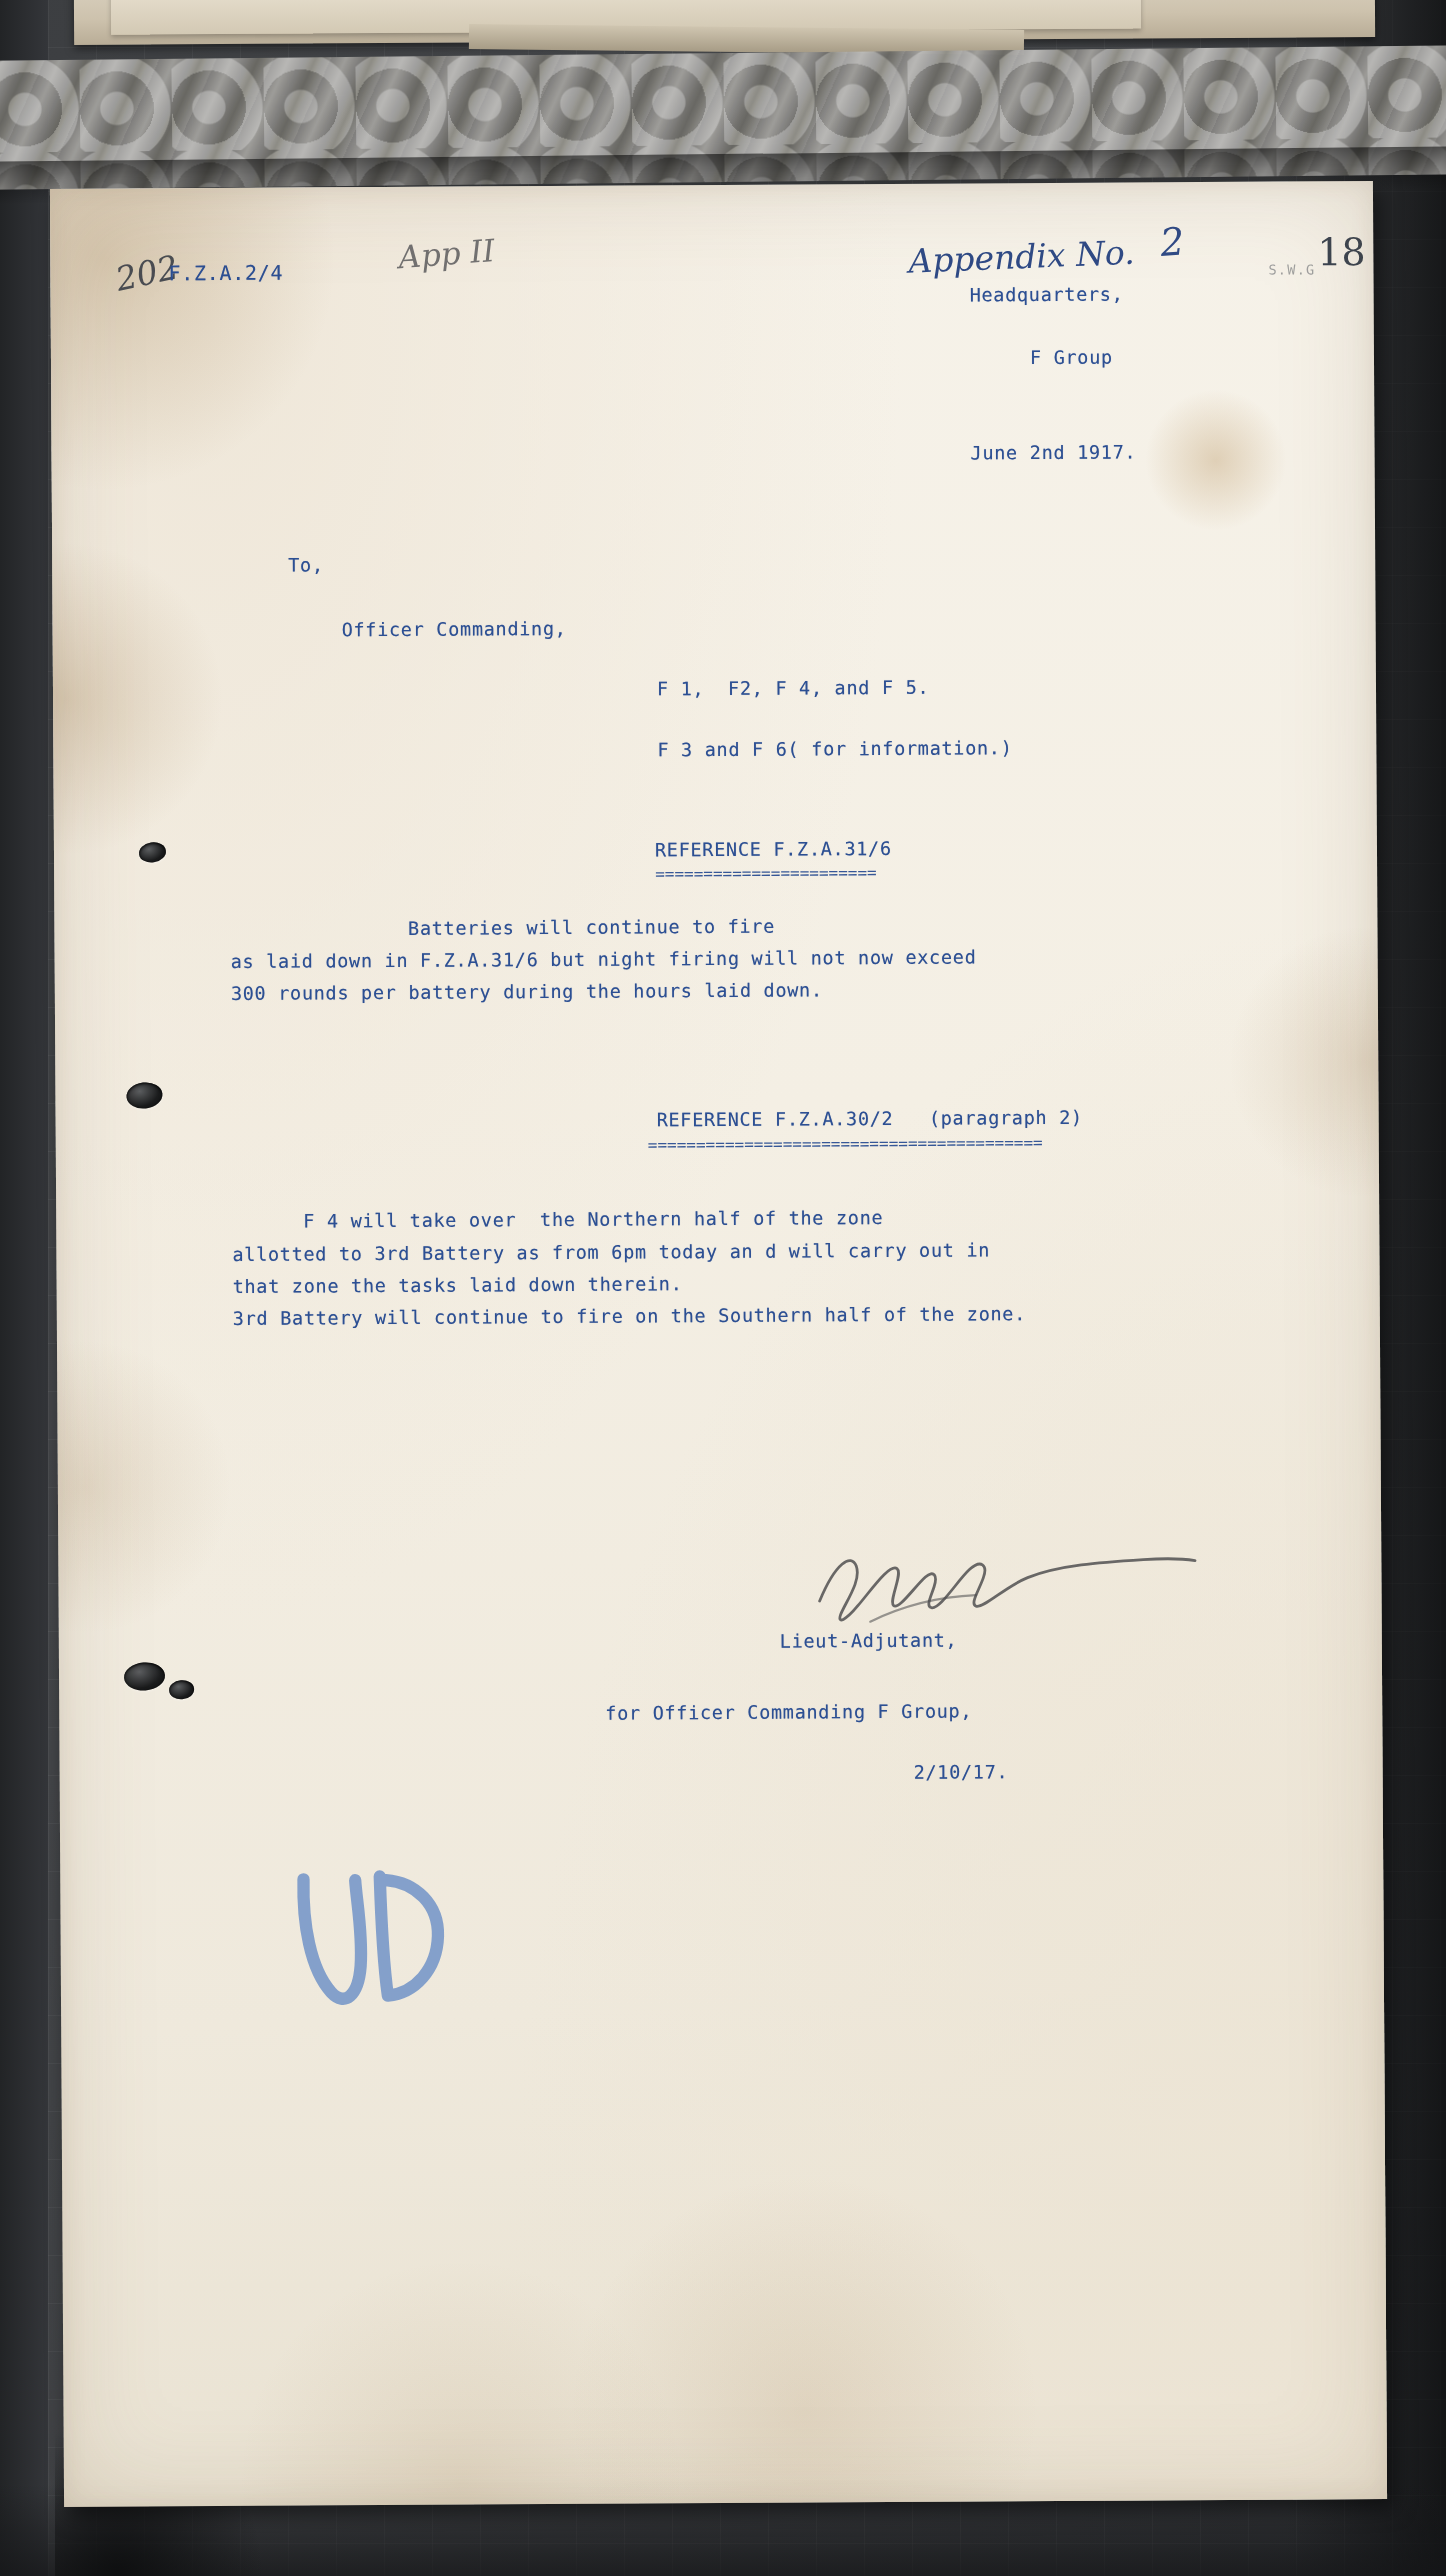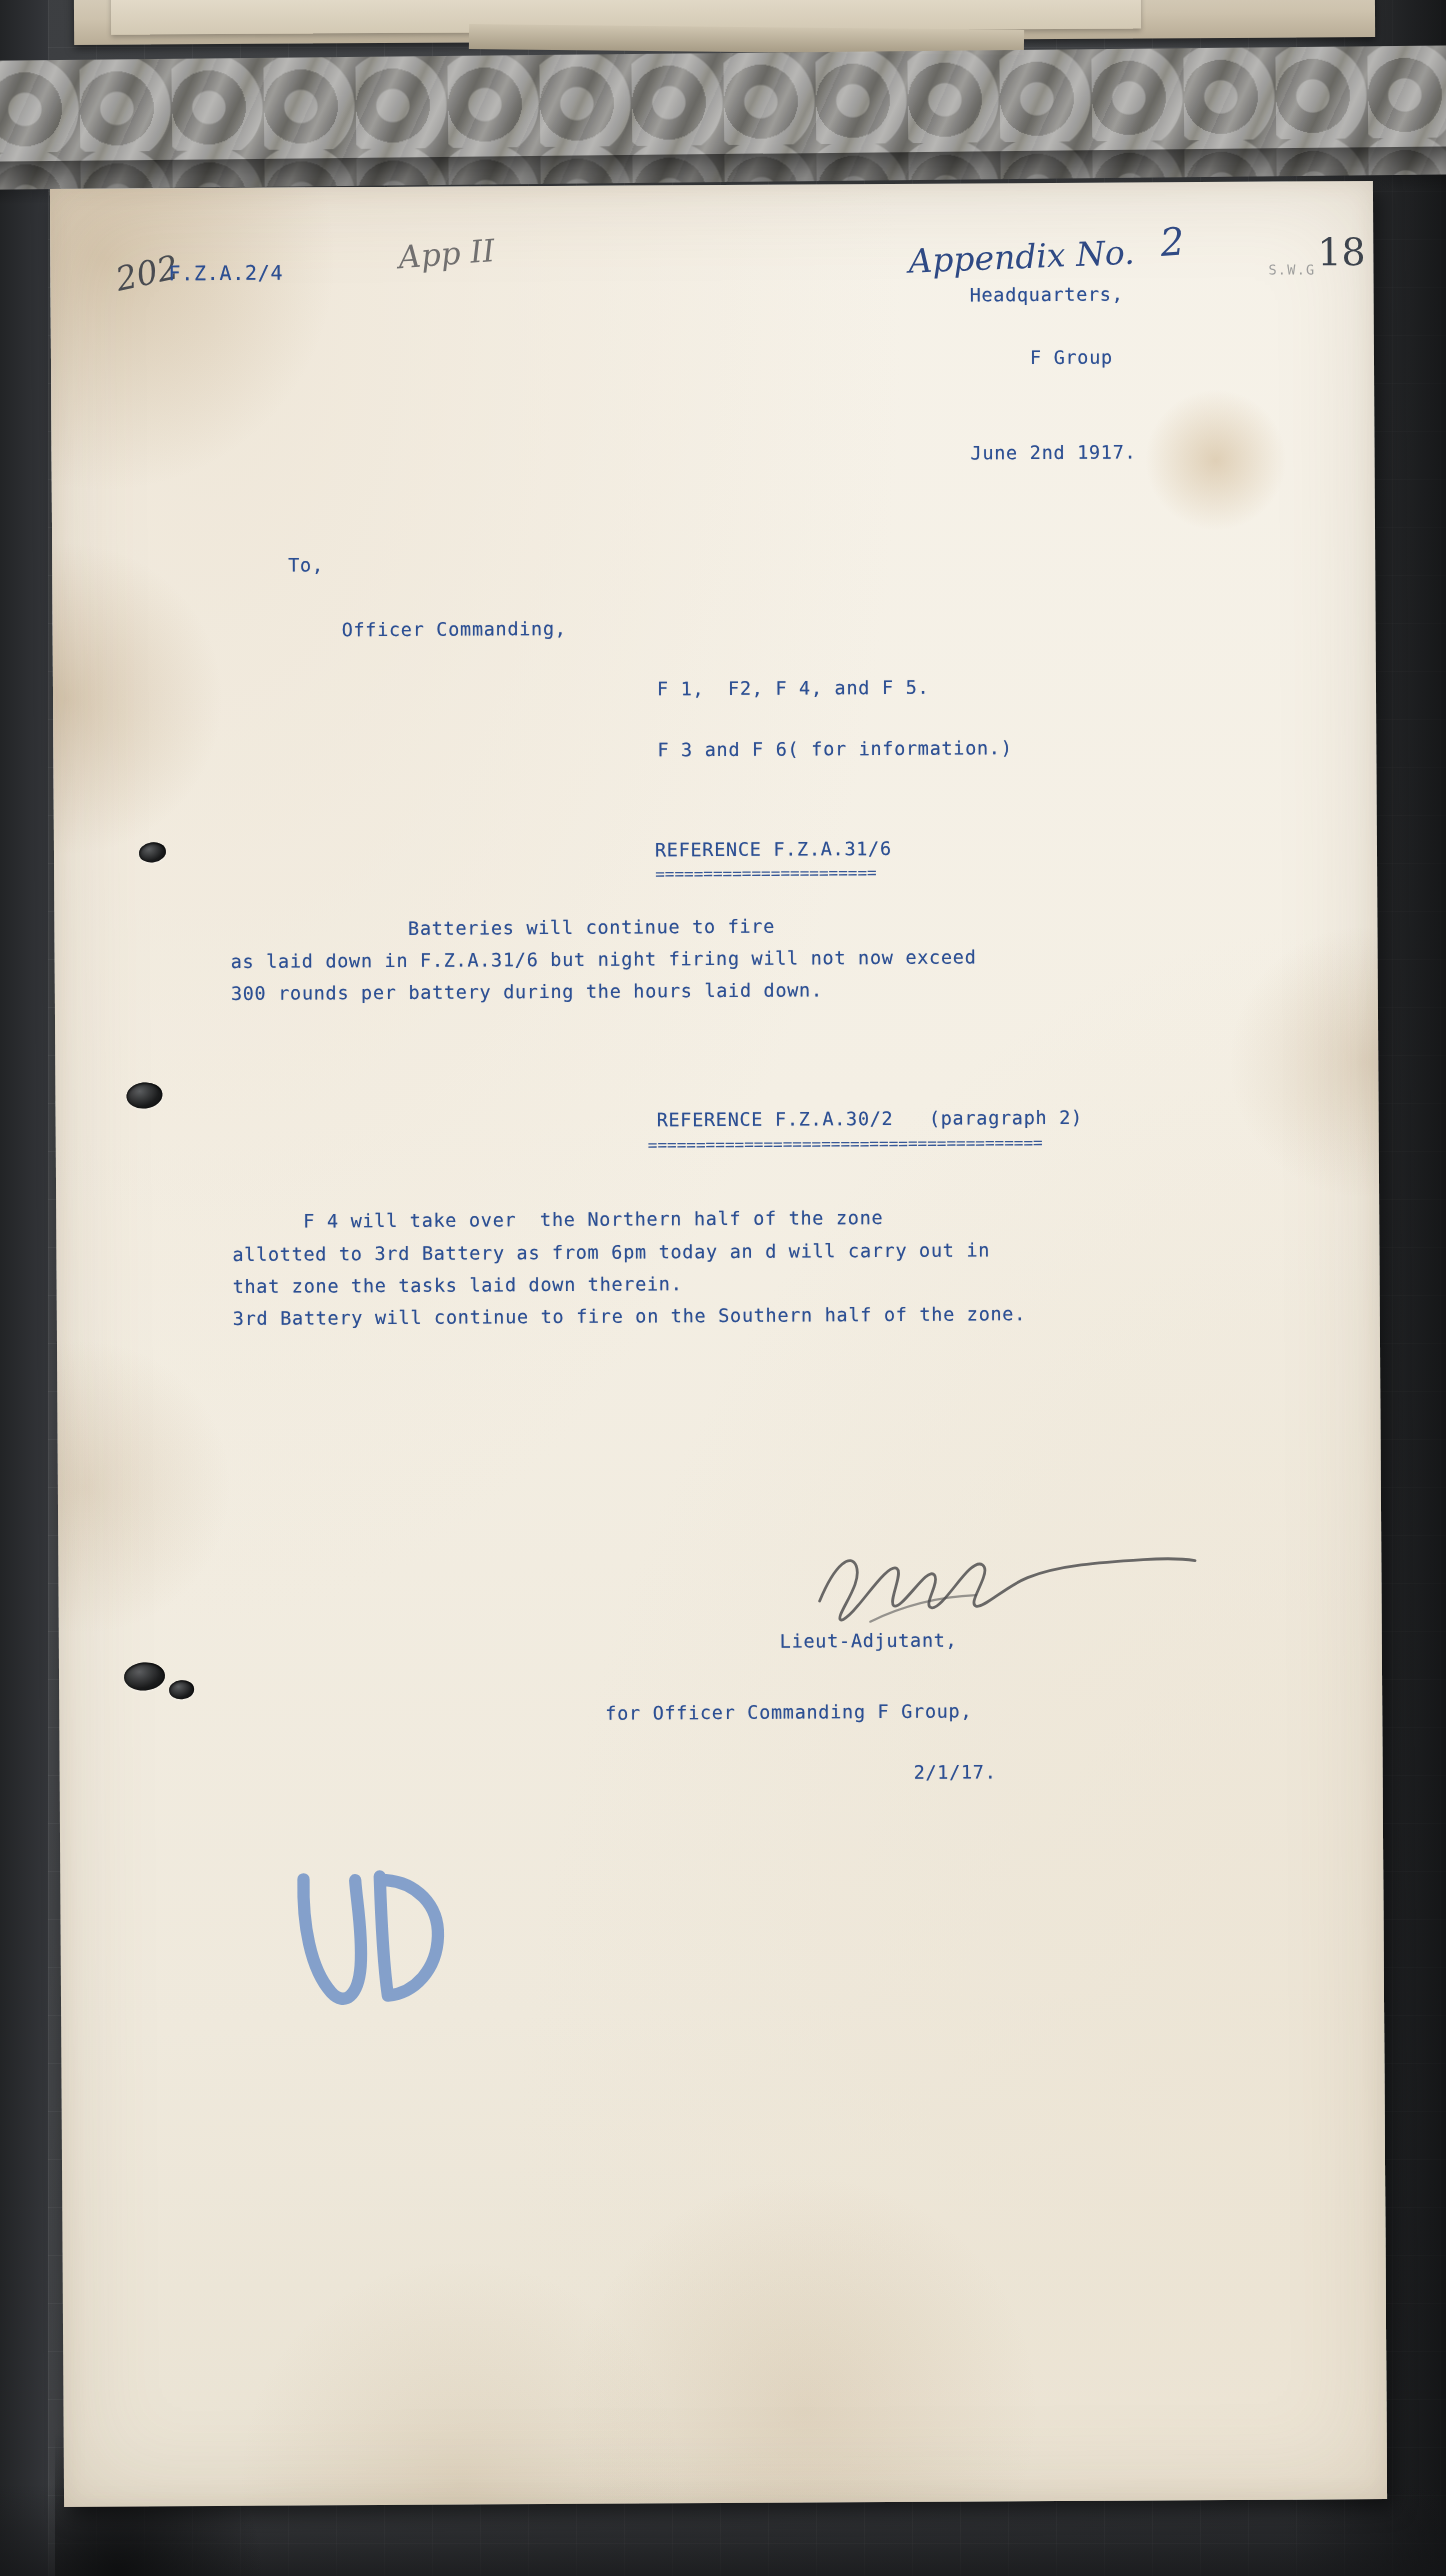--- a/index.html
+++ b/index.html
@@ -276,21 +276,21 @@
                  C 200 68, 206 78, 200 96 C 194 114, 186 128, 196 130 C 210 132, 238 86, 258 68
                  C 276 52, 288 60, 280 82 C 272 104, 258 124, 268 128 C 280 132, 316 96, 352 82
                  C 404 62, 470 58, 540 54 C 572 52, 600 52, 624 56" stroke="#4a4a4c" stroke-width="4.5" stroke-linecap="round" fill="none" opacity="0.82"></path>
         <path d="M96 152 C 150 126, 210 112, 268 110" stroke="#4a4a4c" stroke-width="3.5" stroke-linecap="round" fill="none" opacity="0.55"></path>
       </svg>
       
     </div>
 
     <div class="tw" style="left:721px; top:1446px;">Lieut-Adjutant,</div>
     <div class="tw" style="left:546px; top:1517px;">for Officer Commanding F Group,</div>
-    <div class="tw" style="left:854px; top:1578px;">2/1/17.</div>
+    <div class="tw" style="left:854px; top:1578px;">2/10/17.</div>
 
     <div class="crayon">
       <svg width="259" height="203" viewBox="0 0 420 330" fill="none">
         <path d="M34 24 C 32 96, 44 170, 78 208 C 100 232, 122 214, 126 166 C 130 112, 120 60, 118 26" stroke="#5a83c4" stroke-width="20" stroke-linecap="round" stroke-linejoin="round" fill="none" opacity="0.72"></path>
         <path d="M158 20 C 160 96, 164 170, 170 214 C 214 210, 250 172, 252 118 C 254 66, 216 30, 168 26" stroke="#5a83c4" stroke-width="20" stroke-linecap="round" stroke-linejoin="round" fill="none" opacity="0.72"></path>
       </svg>
       
     </div>
 
     <div class="sheet-vignette"></div>

